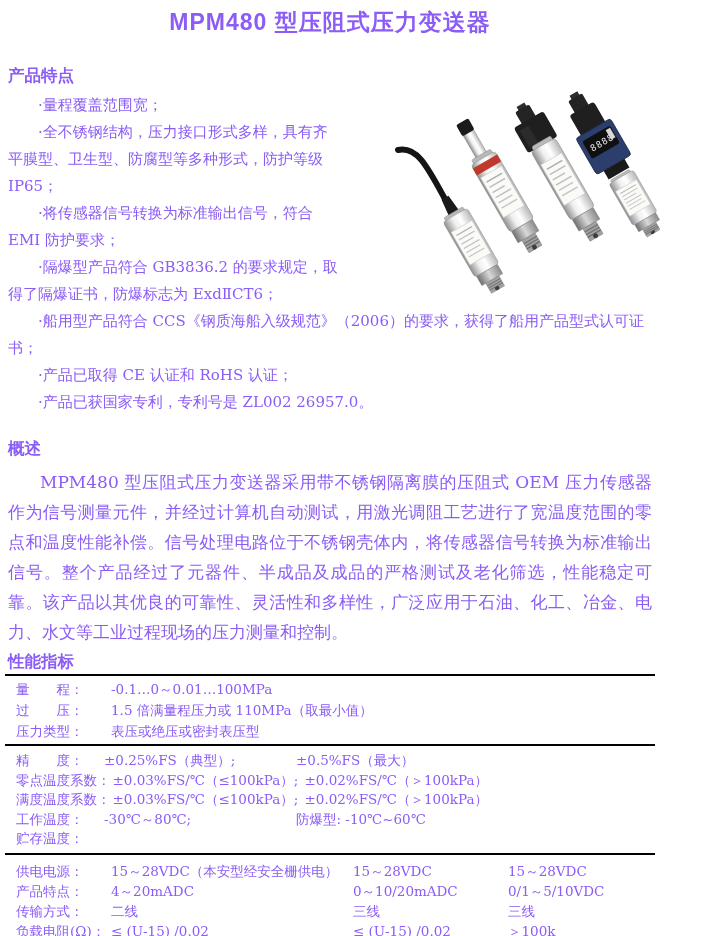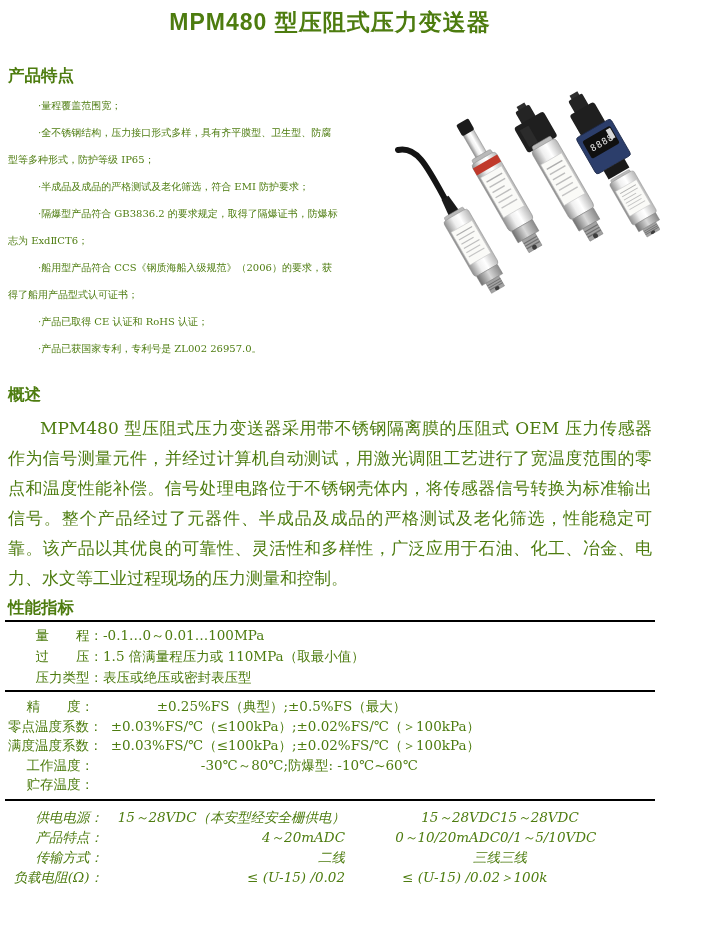--- a/index.html
+++ b/index.html
@@ -1,52 +1,52 @@
 <!DOCTYPE html>
 <html><head>
 <meta charset="utf-8">
 <style>
   html,body { margin:0; padding:0; background:#fff; }
   .page {
     position:relative; width:660px; height:936px; background:#ffffff;
-    font-family:"DejaVu Serif","Liberation Serif",serif; color:#4d7c0f;
+    font-family:"DejaVu Serif","Liberation Serif",serif; color:#8b5cf6;
     overflow:hidden;
     border-radius:13px;
   }
   .doc-title {
     margin:0; padding-top:7px; text-align:center;
     font-family:"Liberation Sans","DejaVu Sans",sans-serif;
     font-weight:bold; font-size:23px; letter-spacing:1px;
   }
   .section-heading {
     margin:0 0 0 8px;
     font-family:"Liberation Sans","DejaVu Sans",sans-serif;
     font-weight:bold; font-size:16.5px; line-height:21px;
   }
   .features .section-heading { margin-top:27px; }
   .features-body { margin:6px 8px 0 8px; }
   .photo-spacer { float:right; width:312px; height:180px; }
-  p.feat { margin:0; font-size:10px; line-height:27px; text-indent:30px; }
+  p.feat { margin:0; font-size:15px; line-height:27px; text-indent:30px; }
   .photo-svg { position:absolute; left:395px; top:86px; width:320px; height:215px; }
   .overview .section-heading { margin-top:22px; }
   p.overview-text {
     margin:8px 8px 0 8px; font-size:17px; line-height:30px;
     text-align:justify; text-indent:32px;
   }
   .specs .section-heading { margin-top:4px; }
   .rule { height:2px; background:#000; margin:0 5px; }
   .rule-top { margin-top:2px; }
   .rule-mid { margin-top:1px; }
-  .spec-group { margin-left:8px; margin-right:8px; font-size:13.5px;text-align:right; }
+  .spec-group { margin-left:16px; margin-right:8px; font-size:13.5px; }
   .g1 { margin-top:3px; margin-bottom:2px; }
   .g1 .srow { display:flex; line-height:21px; }
   .g2 { margin-top:5px; margin-bottom:4px; }
   .g2 .srow { display:flex; line-height:19.5px; }
   .g3 { margin-top:6px; }
-  .g3 .srow { display:flex; line-height:20px;font-style:italic; }
+  .g3 .srow { display:flex; line-height:20px; }
   .lbl { flex:none; width:95px; white-space:pre; }
   .g2 .lbl { width:auto; min-width:86px; margin-right:2px; }
   .v1 { min-width:192px; }
   .c1 { flex:none; width:242px; }
   .c2 { flex:none; width:155px; }
 </style>
 </head>
 <body>
 
 <div class="page">
@@ -126,21 +126,21 @@
       </g>
     </g>
   </svg>
 
   <div class="features">
     <h2 class="section-heading">产品特点</h2>
     <div class="features-body">
       <div class="photo-spacer"></div>
       <p class="feat">·量程覆盖范围宽；</p>
       <p class="feat">·全不锈钢结构，压力接口形式多样，具有齐平膜型、卫生型、防腐型等多种形式，防护等级 IP65；</p>
-      <p class="feat">·半成品及成品的严格测试及老化筛选，符合 EMI 防护要求；</p>
+      <p class="feat">·将传感器信号转换为标准输出信号，符合 EMI 防护要求；</p>
       <p class="feat">·隔爆型产品符合 GB3836.2 的要求规定，取得了隔爆证书，防爆标志为 ExdⅡCT6；</p>
       <p class="feat">·船用型产品符合 CCS《钢质海船入级规范》（2006）的要求，获得了船用产品型式认可证书；</p>
       <p class="feat">·产品已取得 CE 认证和 RoHS 认证；</p>
       <p class="feat">·产品已获国家专利，专利号是 ZL002 26957.0。</p>
     </div>
   </div>
 
   <div class="overview">
     <h2 class="section-heading">概述</h2>
     <p class="overview-text">MPM480 型压阻式压力变送器采用带不锈钢隔离膜的压阻式 OEM 压力传感器作为信号测量元件，并经过计算机自动测试，用激光调阻工艺进行了宽温度范围的零点和温度性能补偿。信号处理电路位于不锈钢壳体内，将传感器信号转换为标准输出信号。整个产品经过了元器件、半成品及成品的严格测试及老化筛选，性能稳定可靠。该产品以其优良的可靠性、灵活性和多样性，广泛应用于石油、化工、冶金、电力、水文等工业过程现场的压力测量和控制。</p>

